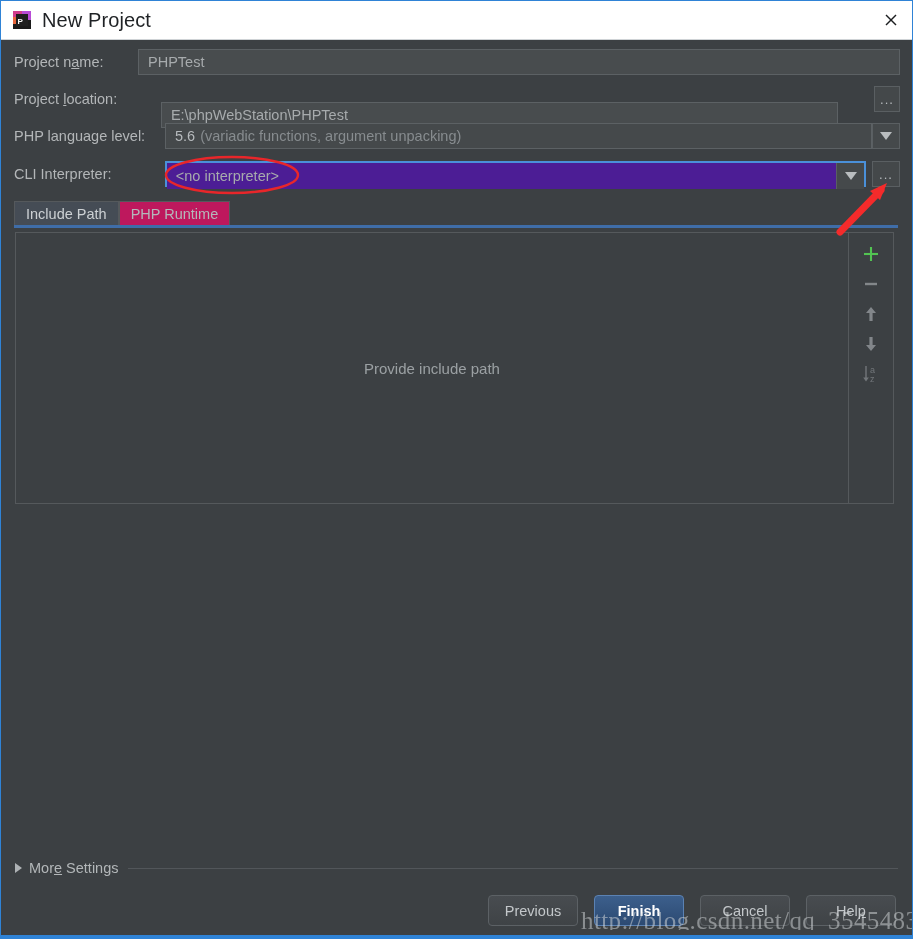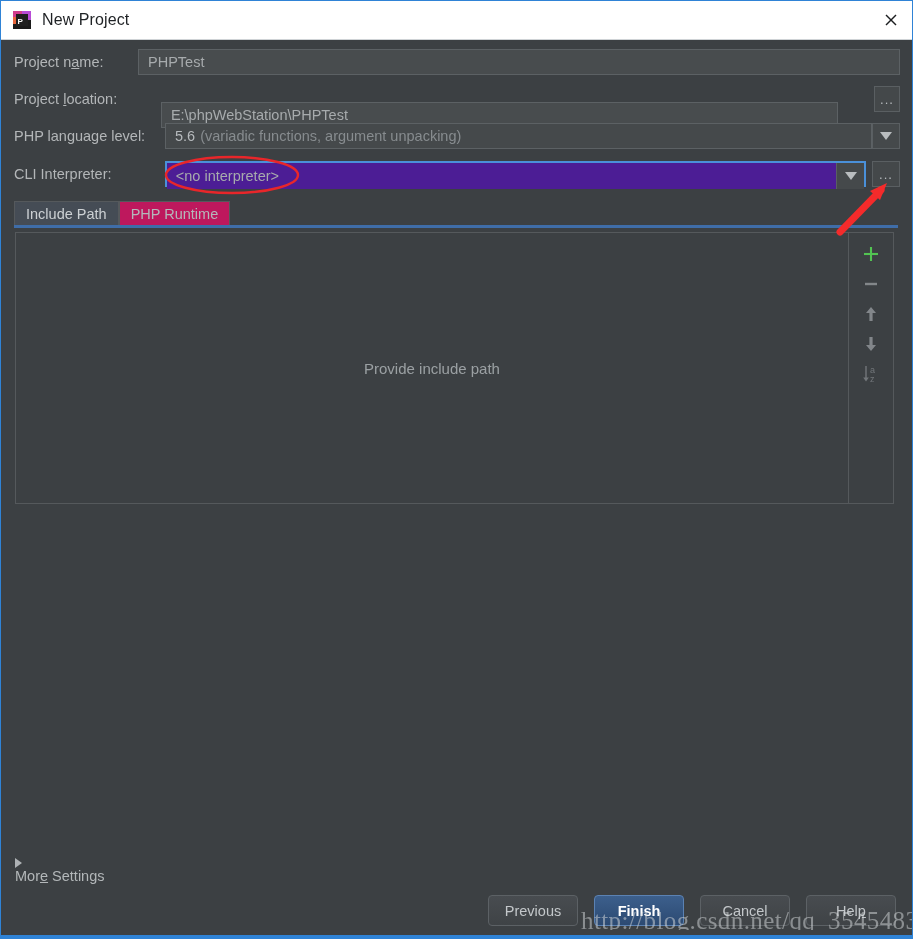--- a/index.html
+++ b/index.html
@@ -33,21 +33,21 @@
     align-items: center;
   }
   .title-icon {
     width: 18px; height: 18px;
     margin-left: 12px;
     position: relative;
     flex: none;
   }
   .title-text {
     margin-left: 11px;
-    font-size: 16px;
+    font-size: 20px;
     color: #1f2225;
     letter-spacing: .1px;
   }
   .title-close {
     position: absolute;
     right: 0; top: 0;
     width: 46px; height: 38px;
     display: flex;
     align-items: center;
     justify-content: center;
@@ -197,23 +197,22 @@
     align-items: center;
     justify-content: center;
   }
 
   
   .more {
     position: absolute;
     left: 14px; top: 857px;
     width: 885px;
     display: flex;
-    align-items: flex-start;
+    align-items: center;
     height: 20px;
-    flex-direction: column;
   }
   .more-tri {
     width: 0; height: 0;
     border-top: 5px solid transparent;
     border-bottom: 5px solid transparent;
     border-left: 7px solid #aeb2b5;
     margin-right: 7px;
   }
   .more-label {
     color: #b3b7b9;

